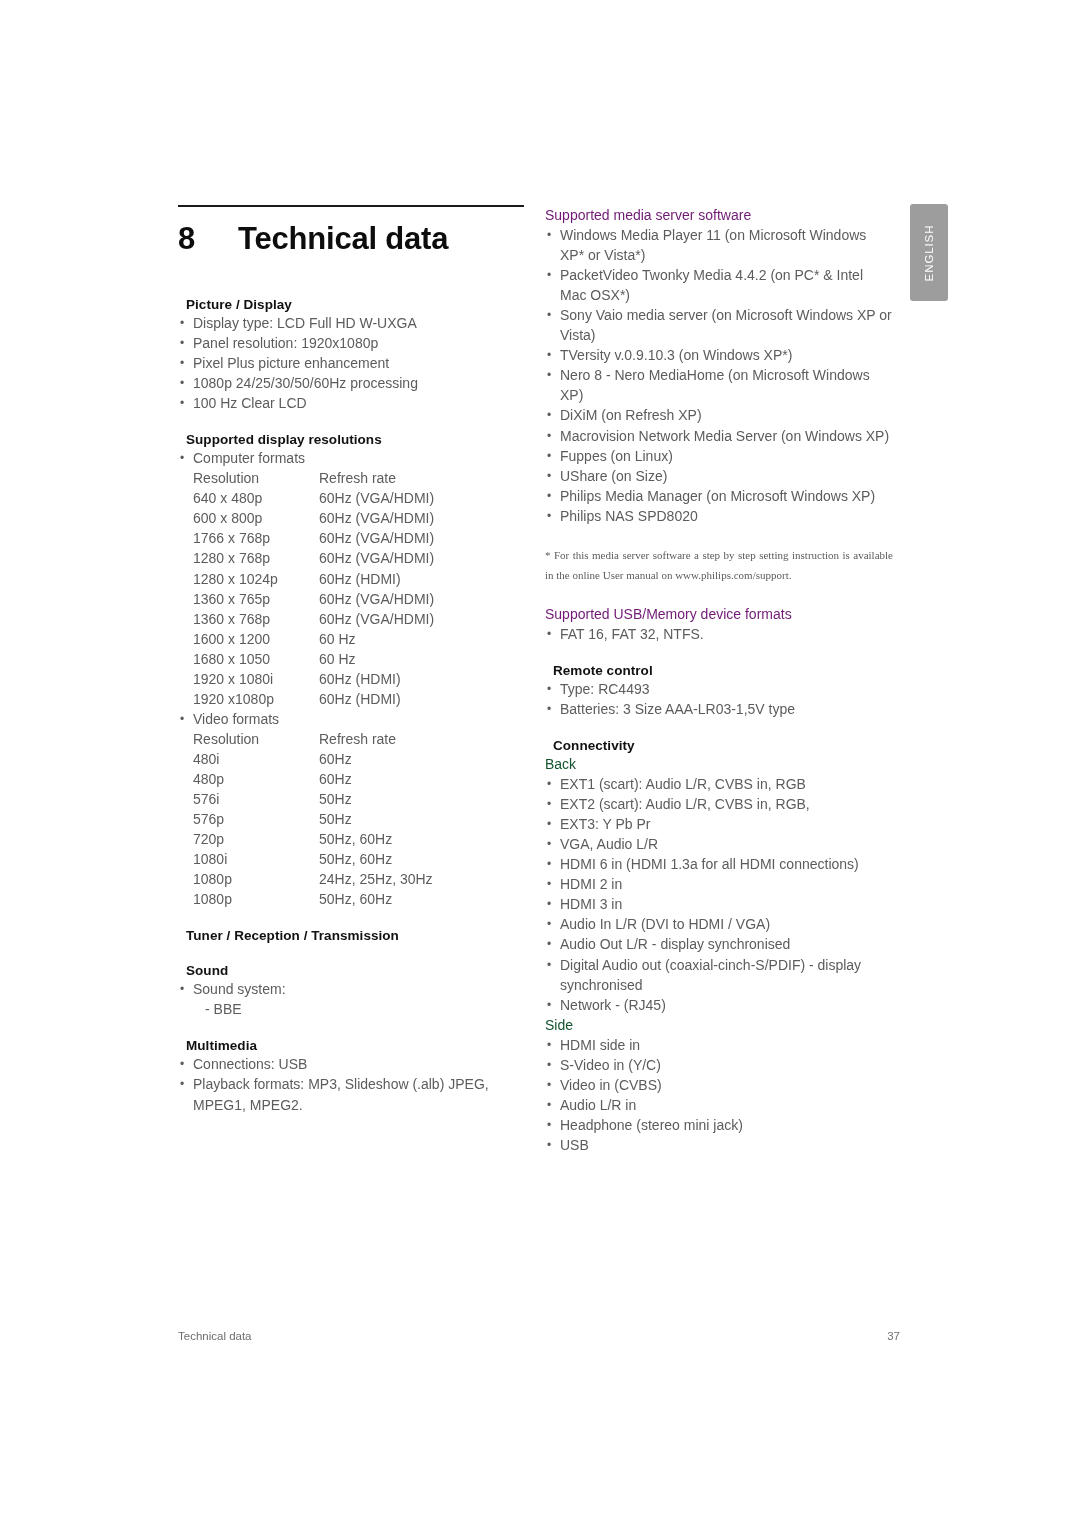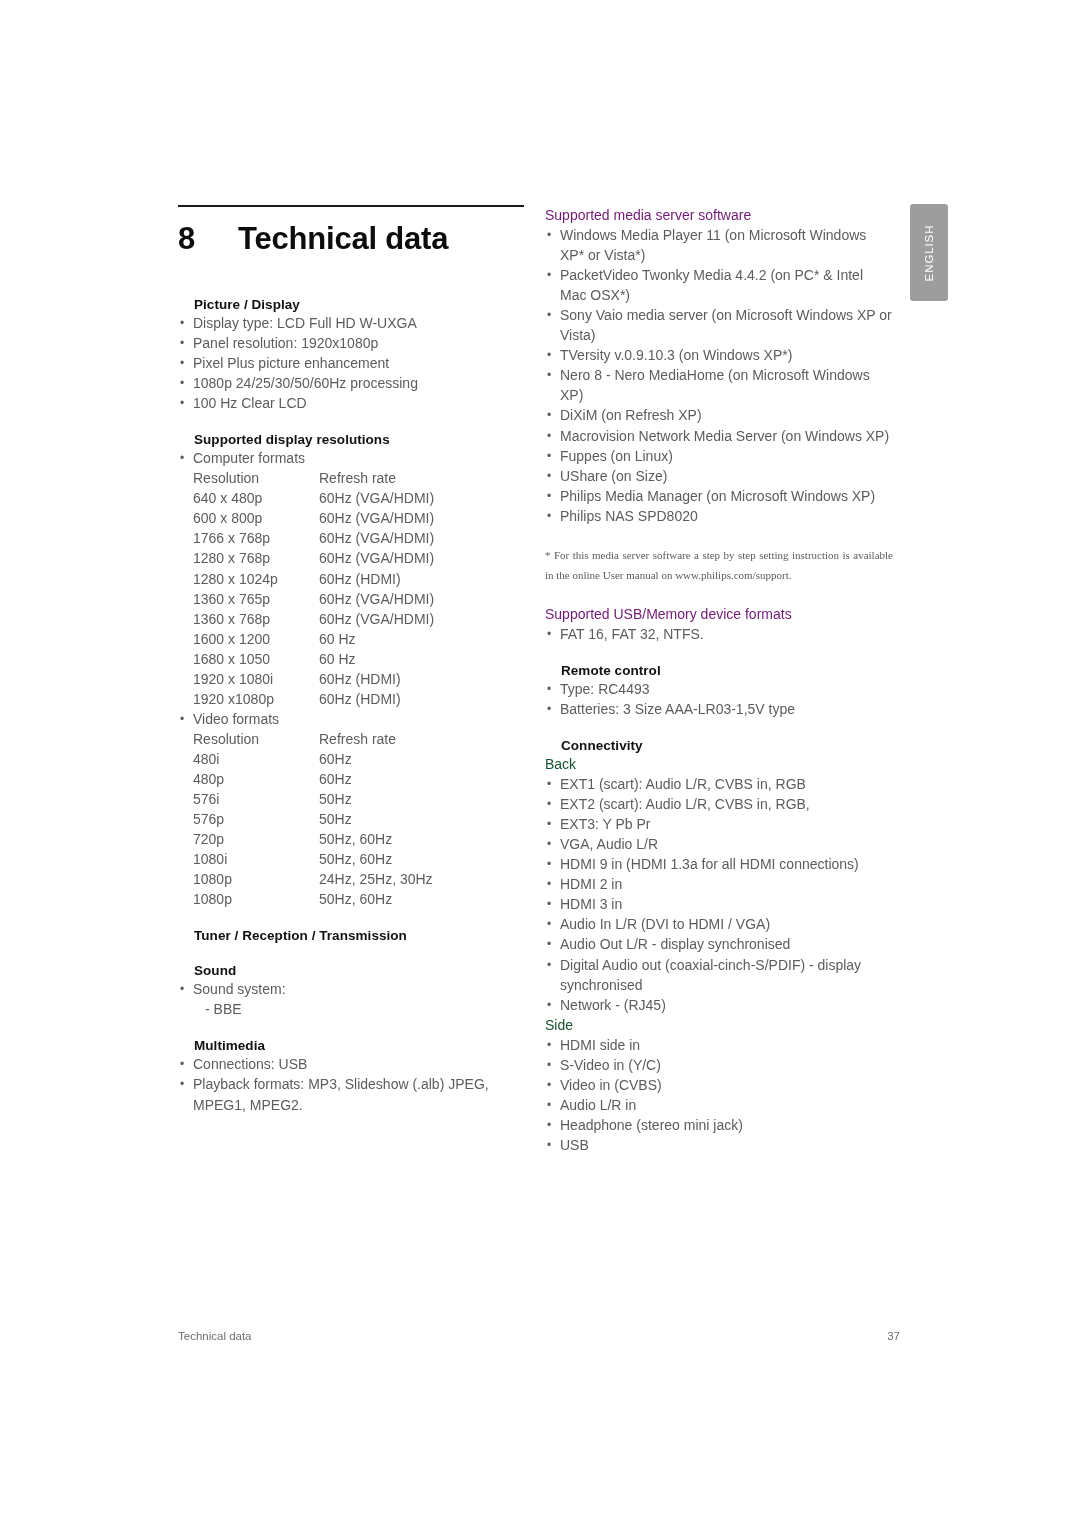--- a/index.html
+++ b/index.html
@@ -68,21 +68,21 @@
     font-weight: bold;
     font-size: 31px;
     letter-spacing: -0.2px;
     margin-bottom: 40px;
   }
   .chapter .num { width: 60px; flex: 0 0 60px; }
   .chapter .title { }
 
   
   h3.sec {
-    margin: 0 0 1px 16px;
+    margin: 0 0 1px 8px;
     font-size: 13.5px;
     font-weight: bold;
     color: #111111;
     letter-spacing: 0.05px;
   }
   p.plain {
     margin: 0;
     font-size: 14px;
     color: #701a75;
     line-height: 20.05px;
@@ -349,21 +349,21 @@
 
     <div class="gap-md"></div>
 
     <h3 class="sec">Connectivity</h3>
     <p class="plain sub">Back</p>
     <ul class="bul">
       <li>EXT1 (scart): Audio L/R, CVBS in, RGB</li>
       <li>EXT2 (scart): Audio L/R, CVBS in, RGB,</li>
       <li>EXT3: Y Pb Pr</li>
       <li>VGA, Audio L/R</li>
-      <li>HDMI 9 in (HDMI 1.3a for all HDMI connections)</li>
+      <li>HDMI 6 in (HDMI 1.3a for all HDMI connections)</li>
       <li>HDMI 2 in</li>
       <li>HDMI 3 in</li>
       <li>Audio In L/R (DVI to HDMI / VGA)</li>
       <li>Audio Out L/R - display synchronised</li>
       <li>Digital Audio out (coaxial-cinch-S/PDIF) - display synchronised</li>
       <li>Network - (RJ45)</li>
     </ul>
     <p class="plain sub">Side</p>
     <ul class="bul">
       <li>HDMI side in</li>

